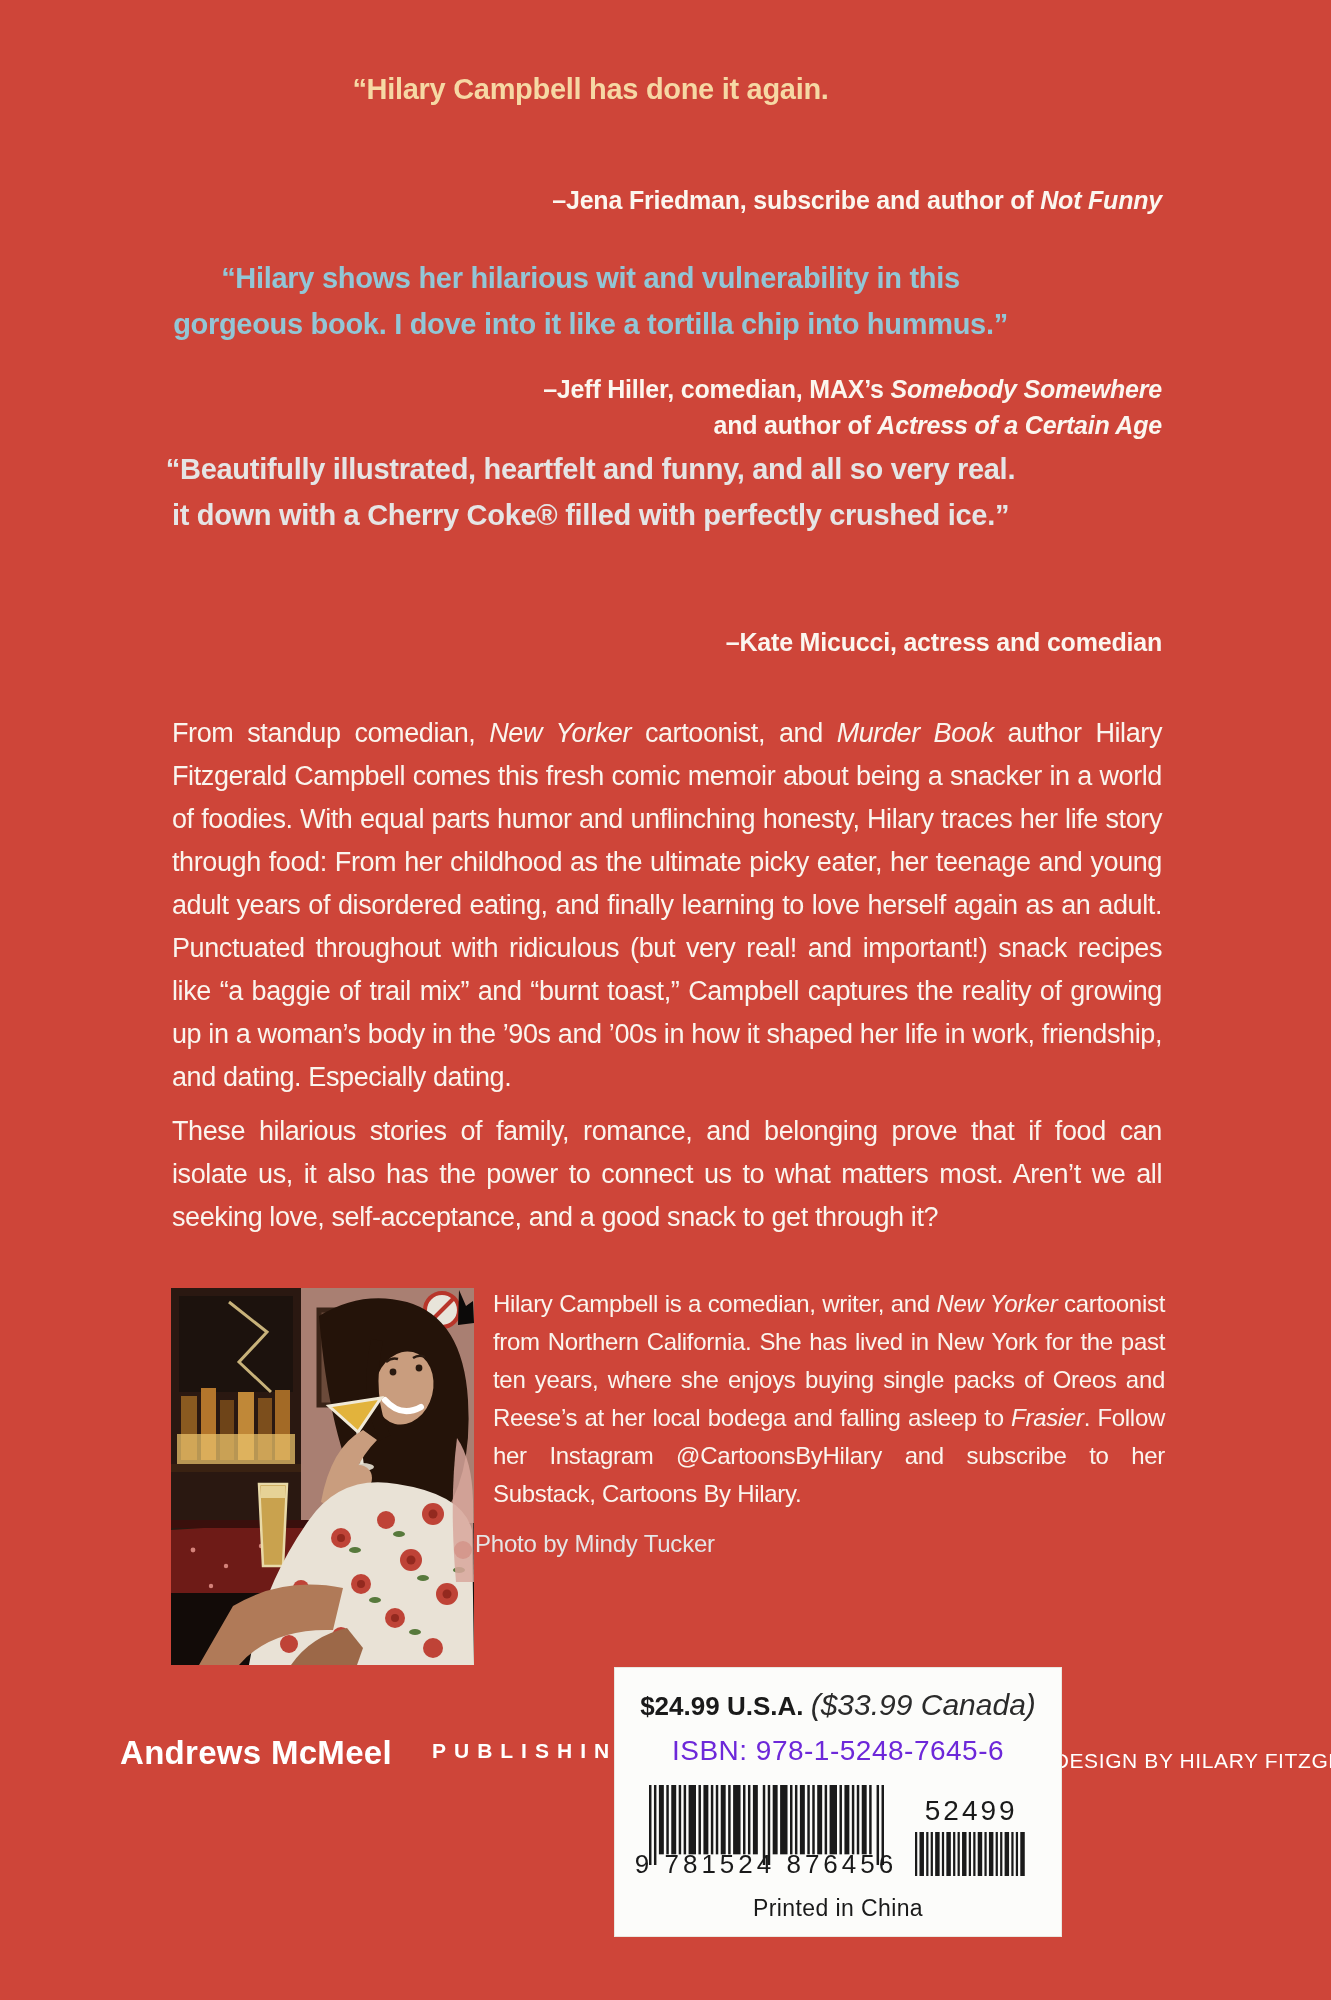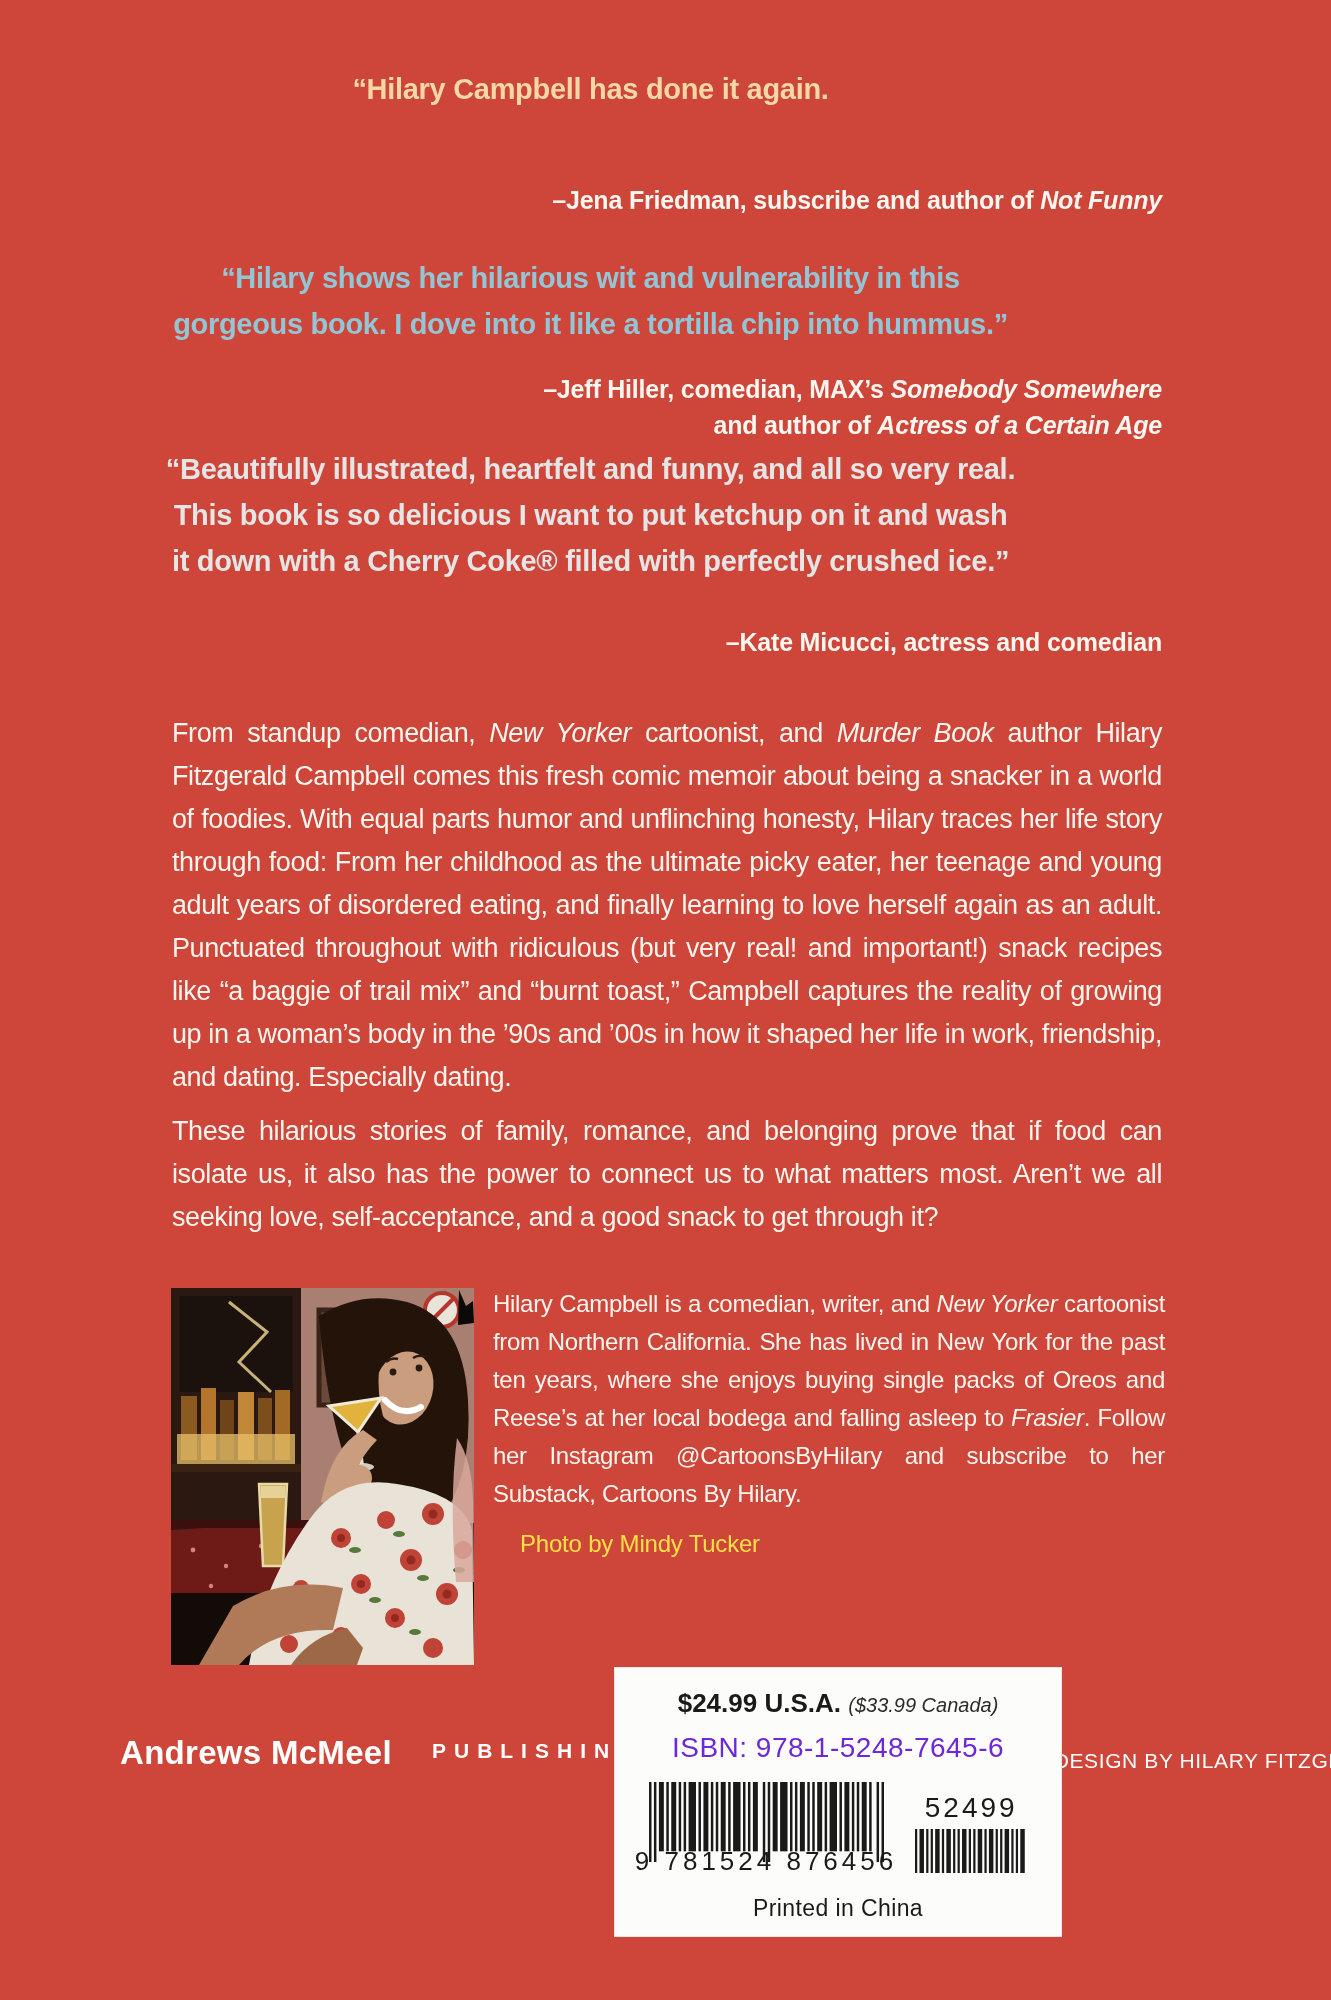--- a/index.html
+++ b/index.html
@@ -34,22 +34,22 @@
 
   
   .author-photo{position:absolute;left:171px;top:1288px;width:303px;height:377px;}
   .author-photo svg{width:100%;height:100%;display:block;}
   .bio-text{
     position:absolute;left:493px;top:1285px;width:672px;
     color:#FAF5EE;font-size:24px;line-height:38px;
     text-align:justify;letter-spacing:-0.3px;
   }
   .photo-credit{
-    position:absolute;left:520px;top:1530px;
-    color:#fde047;font-size:24px;letter-spacing:-0.2px;
+    position:absolute;left:475px;top:1530px;
+    color:#e5e5e5;font-size:24px;letter-spacing:-0.2px;
   }
 
   
   .publisher{
     position:absolute;left:88px;top:1712px;width:555px;
     display:flex;flex-direction:row;align-items:center;
     color:#FFFFFF;text-align:center;gap:32px;
   }
   .pub-logo{width:52px;height:68px;display:block;}
   .pub-name{margin-top:14px;font-size:33px;font-weight:bold;letter-spacing:0.3px;white-space:nowrap;}
@@ -59,21 +59,21 @@
   .pub-credit{margin-top:30px;font-size:21px;letter-spacing:0.6px;white-space:nowrap;}
 
   
   .pricebox{
     position:absolute;left:614px;top:1667px;width:448px;height:270px;
     background:#FCFCFA;border:1px solid #EAE7E0;box-sizing:border-box;
     display:flex;flex-direction:column;align-items:center;
     color:#1A1A1A;
   }
   .price-line{margin-top:20px;font-size:26px;font-weight:bold;white-space:nowrap;}
-  .price-canada{font-weight:normal;font-style:italic;font-size:20px;color:#2B2B2B;}
+  .price-canada{font-weight:normal;font-style:italic;font-size:30px;color:#2B2B2B;}
   .isbn-line{margin-top:13px;font-size:28px;letter-spacing:0.5px;color:#6d28d9;white-space:nowrap;}
   .barcode-row{margin-top:18px;display:flex;align-items:flex-start;gap:18px;}
   .barcode-main{display:flex;flex-direction:column;align-items:flex-start;}
   .barcode-main svg{width:235px;height:80px;display:block;}
   .barcode-digits{margin-top:-16px;margin-left:-14px;font-size:26px;letter-spacing:4px;white-space:nowrap;background:transparent;}
   .barcode-supp{display:flex;flex-direction:column;align-items:center;margin-top:10px;}
   .supp-code{font-size:28px;letter-spacing:3px;}
   .barcode-supp svg{width:112px;height:44px;margin-top:5px;display:block;}
   .printed{margin-top:auto;margin-bottom:14px;font-size:23px;letter-spacing:0.4px;}
 
@@ -95,21 +95,20 @@
     <div class="qline">“Hilary shows her hilarious wit and vulnerability in this</div>
     <div class="qline">gorgeous book. I dove into it like a tortilla chip into hummus.”</div>
   </div>
   <div class="attr" style="top:371px">
     <div class="attr-line"><span>–Jeff Hiller, comedian, MAX’s </span><em>Somebody Somewhere</em></div>
     <div class="attr-line"><span>and author of </span><em>Actress of a Certain Age</em></div>
   </div>
 
   <div class="quote" style="top: 446px; color: #e5e5e5;">
     <div class="qline">“Beautifully illustrated, heartfelt and funny, and all so very real.</div>
-    <div class="qline">This book is so delicious I want to put ketchup on it and wash</div>
     <div class="qline">it down with a Cherry Coke® filled with perfectly crushed ice.”</div>
   </div>
   <div class="attr" style="top:624px">
     <div class="attr-line"><span>–Kate Micucci, actress and comedian</span></div>
   </div>
 
   <div class="para" style="top:712px"><span>From standup comedian, </span><em>New Yorker</em><span> cartoonist, and </span><em>Murder Book</em><span> author Hilary Fitzgerald Campbell comes this fresh comic memoir about being a snacker in a world of foodies. With equal parts humor and unflinching honesty, Hilary traces her life story through food: From her childhood as the ultimate picky eater, her teenage and young adult years of disordered eating, and finally learning to love herself again as an adult. Punctuated throughout with ridiculous (but very real! and important!) snack recipes like “a baggie of trail mix” and “burnt toast,” Campbell captures the reality of growing up in a woman’s body in the ’90s and ’00s in how it shaped her life in work, friendship, and dating. Especially dating.</span></div>
   <div class="para" style="top:1110px"><span>These hilarious stories of family, romance, and belonging prove that if food can isolate us, it also has the power to connect us to what matters most. Aren’t we all seeking love, self-acceptance, and a good snack to get through it?</span></div>
 
   <div class="author-photo">

